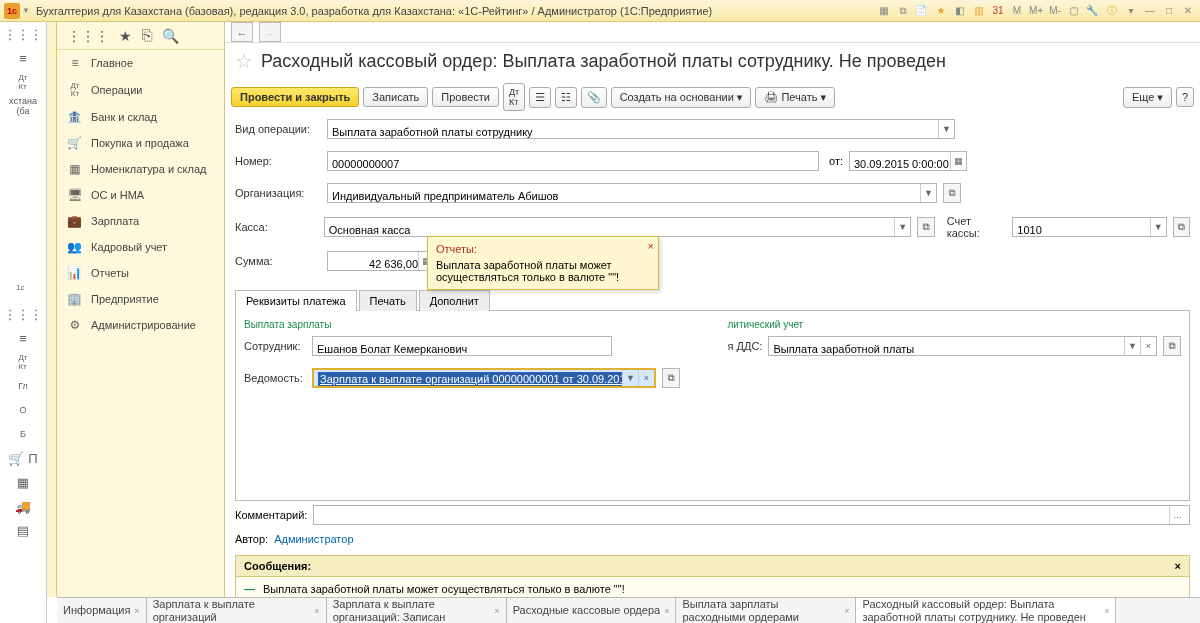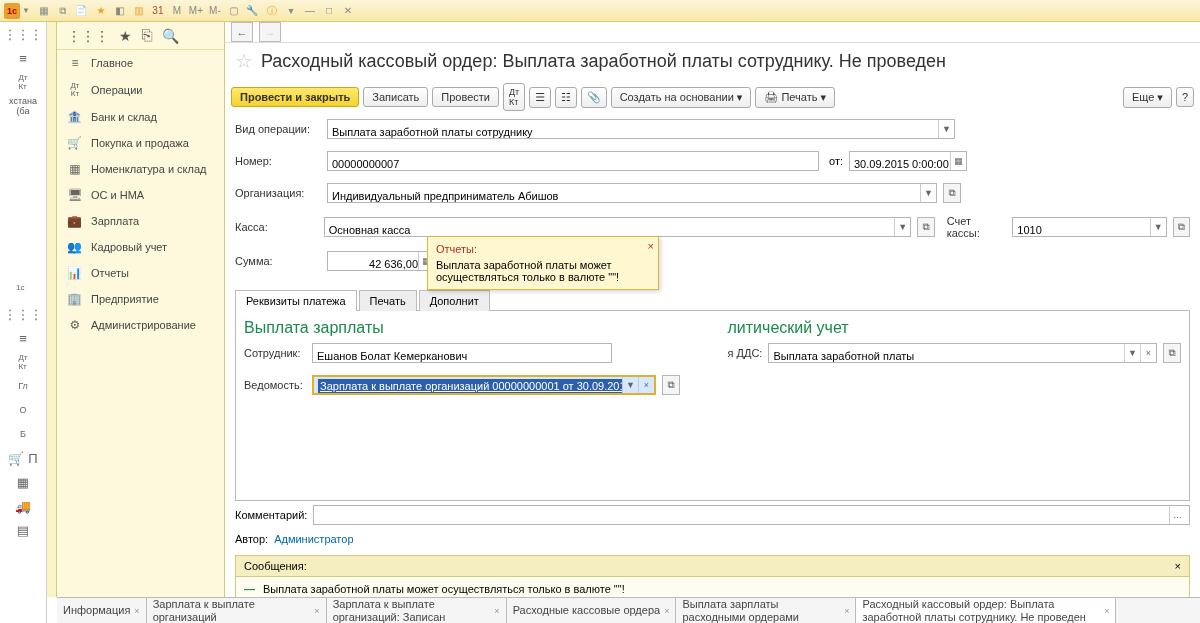--- a/index.html
+++ b/index.html
@@ -47,49 +47,50 @@
 .field .val { flex: 1; white-space: nowrap; overflow: hidden; }
 .field .dd { width: 16px; text-align: center; border-left: 1px solid #ccc; color: #666; font-size: 9px; height: 100%; display:flex;align-items:center;justify-content:center;}
 .mini-btn { width: 18px; height: 20px; border: 1px solid #b5b5b5; background: #f5f5f5; display: inline-flex; align-items: center; justify-content: center; font-size: 10px; color: #555; }
 .link { color: #0066aa; }
 
 .tabs { display: flex; border-bottom: 1px solid #bbb; margin: 4px 10px 0; }
 .tab { border: 1px solid #bbb; border-bottom: none; padding: 4px 10px; background: #eee; margin-right: 2px; position: relative; top: 1px; cursor:pointer;}
 .tab.active { background: #fff; }
 
 .tab-body { border: 1px solid #bbb; border-top: none; margin: 0 10px; padding: 8px; min-height: 190px; position: relative; }
-.grp-title { color: #1a8a4a; font-size: 16px; margin-bottom: 6px; }
+.grp-title { color: #1a8a4a; font-size: 10px; margin-bottom: 6px; }
 .half { display: flex; gap: 30px; }
 .half .col { flex: 1; }
 
 .tooltip { position: absolute; left: 427px; top: 236px; width: 232px; background: #fff7cf; border: 1px solid #d8b83e; padding: 6px 8px; z-index: 50; box-shadow: 2px 2px 4px rgba(0,0,0,0.15);}
 .tooltip .tt-title { color: #b03020; margin-bottom: 4px; }
 .tooltip .tt-close { position: absolute; right: 4px; top: 3px; color: #b03020; cursor: pointer; }
 
 .highlight-field { border: 2px solid #e0b030 !important; background: #d6e8ff; }
 .highlight-field .val { background: #2b5fab; color: #fff; padding: 1px 2px; text-decoration: underline; }
 
 .comment-row { padding: 4px 10px; display: flex; align-items: center; gap: 6px; }
 .messages { margin: 6px 10px 0; }
-.msg-hdr { background: #f5eec0; border: 1px solid #d4c97a; padding: 4px 8px; font-weight: normal; display:flex; justify-content:space-between;}
+.msg-hdr { background: #f5eec0; border: 1px solid #d4c97a; padding: 4px 8px; font-weight: bold; display:flex; justify-content:space-between;}
 .msg-body { border: 1px solid #d4c97a; border-top: none; padding: 6px 8px; display: flex; align-items: center; gap: 8px; background:#fffdf0;}
 .msg-body .dash { color: #1a8a4a; font-weight: bold; }
 
 .bottom-tabs { position: absolute; left: 57px; right: 0; bottom: 0; height: 26px; background: #f5f5f5; border-top: 1px solid #bbb; display: flex; }
 .btab { border-right: 1px solid #bbb; padding: 2px 6px; display: flex; align-items: center; gap: 4px; font-size: 10px; color: #444; max-width: 180px; cursor:pointer;}
 .btab.active { background: #fff; }
 .btab .x { color: #999; font-size: 9px; }
 .btab .txt { overflow: hidden; line-height: 1.1; }
 </style>
 </head>
 <body>
 
 <div class="titlebar">
   <span class="logo">1c</span>
   <span class="down">▼</span>
+  <span class="title">Бухгалтерия для Казахстана (базовая), редакция 3.0, разработка для Казахстана: «1С-Рейтинг» / Администратор  (1С:Предприятие)</span>
   <div class="wicons">
     <span>▦</span>
     <span>⧉</span>
     <span>📄</span>
     <span style="color:#e8a030">★</span>
     <span>◧</span>
     <span style="color:#e8a030">▥</span>
     <span style="color:#c04030">31</span>
     <span>M</span>
     <span>M+</span>

